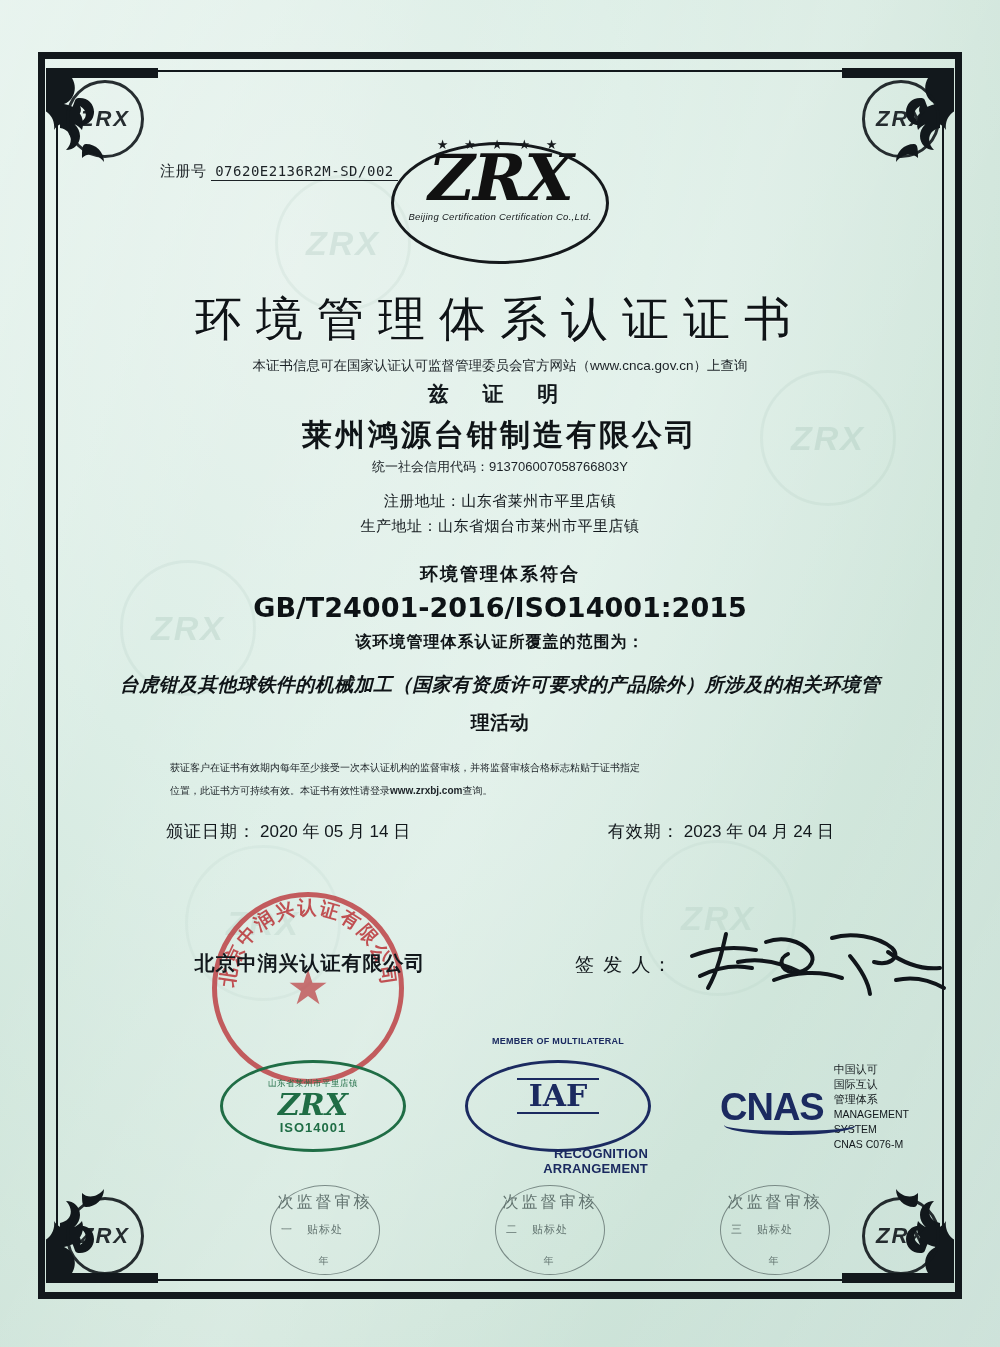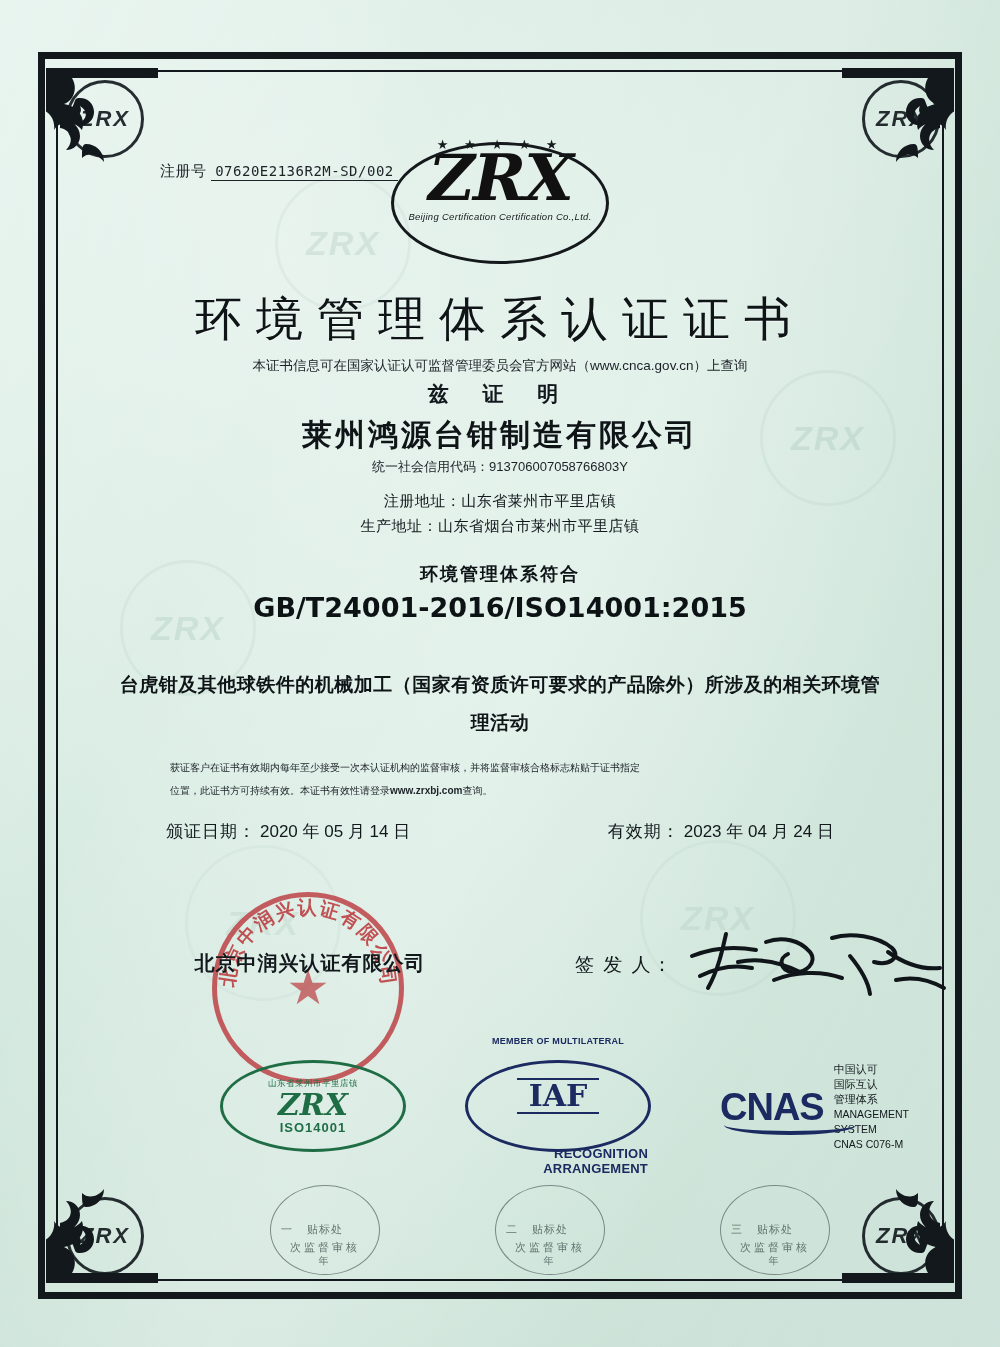--- a/index.html
+++ b/index.html
@@ -119,21 +119,21 @@
     position:absolute;left:0;right:0;top:512px;text-align:center;
     font-family:"DejaVu Sans",sans-serif;
     font-size:27px;font-weight:bold;letter-spacing:0px;color:#0d1215;
   }
   .scope-lead{
     position:absolute;left:0;right:0;top:552px;text-align:center;
     font-size:16px;font-weight:bold;letter-spacing:1px;color:#0f1417;
   }
   .scope1{
     position:absolute;left:0;right:0;top:592px;text-align:center;
-    font-size:19px;font-weight:bold;letter-spacing:.5px;color:#0f1417;
+    font-size:19px;font-weight:bold;letter-spacing:.5px;color:#0f1417;font-style:italic;
   }
   .scope2{
     position:absolute;left:0;right:0;top:630px;text-align:center;
     font-size:19px;font-weight:bold;letter-spacing:.5px;color:#0f1417;
   }
   .note{
     position:absolute;left:100px;right:95px;top:676px;
     font-size:10px;line-height:23px;color:#1b2126;text-align:left;
   }
   .note b{font-weight:bold;}
@@ -222,21 +222,21 @@
   }
   .cnas .txt{font-size:10.5px;color:#12181c;line-height:15px;}
   .cnas .txt .cn{font-size:11px;}
 
   
   .stamps{position:absolute;left:0;right:0;top:1105px;height:92px;}
   .stamp{
     position:absolute;width:108px;height:88px;border:1.5px solid #6b7b78;border-radius:50%;
     color:#4e5f5c;opacity:.85;
   }
-  .stamp .s-top{position:absolute;left:0;right:0;top:6px;text-align:center;font-size:11px;letter-spacing:3px;margin-top:48px;}
+  .stamp .s-top{position:absolute;left:0;right:0;top:6px;text-align:center;font-size:16px;letter-spacing:3px;}
   .stamp .s-mid{position:absolute;left:0;right:0;top:36px;text-align:center;font-size:11px;letter-spacing:1px;}
   .stamp .s-num{position:absolute;left:10px;top:36px;font-size:11px;}
   .stamp .s-bot{position:absolute;left:0;right:0;bottom:6px;text-align:center;font-size:10px;letter-spacing:3px;}
   .st1{left:200px;} .st2{left:425px;} .st3{left:650px;}
 </style>
 </head>
 <body>
 
 <div id="cert">
 
@@ -312,20 +312,21 @@
     <div class="zizheng">兹 证 明</div>
     <div class="company">莱州鸿源台钳制造有限公司</div>
     <div class="credit">
       <span>统一社会信用代码：</span><span>913706007058766803Y</span>
     </div>
     <div class="addr1">注册地址：山东省莱州市平里店镇</div>
     <div class="addr2">生产地址：山东省烟台市莱州市平里店镇</div>
 
     <div class="conform">环境管理体系符合</div>
     <div class="standard">GB/T24001-2016/ISO14001:2015</div>
+    <div class="scope-lead">该环境管理体系认证所覆盖的范围为：</div>
     <div class="scope1">台虎钳及其他球铁件的机械加工（国家有资质许可要求的产品除外）所涉及的相关环境管</div>
     <div class="scope2">理活动</div>
 
     <div class="note">
       <div>获证客户在证书有效期内每年至少接受一次本认证机构的监督审核，并将监督审核合格标志粘贴于证书指定</div>
       <div>
         <span>位置，此证书方可持续有效。本证书有效性请登录</span><b>www.zrxbj.com</b><span>查询。</span>
       </div>
     </div>
 

